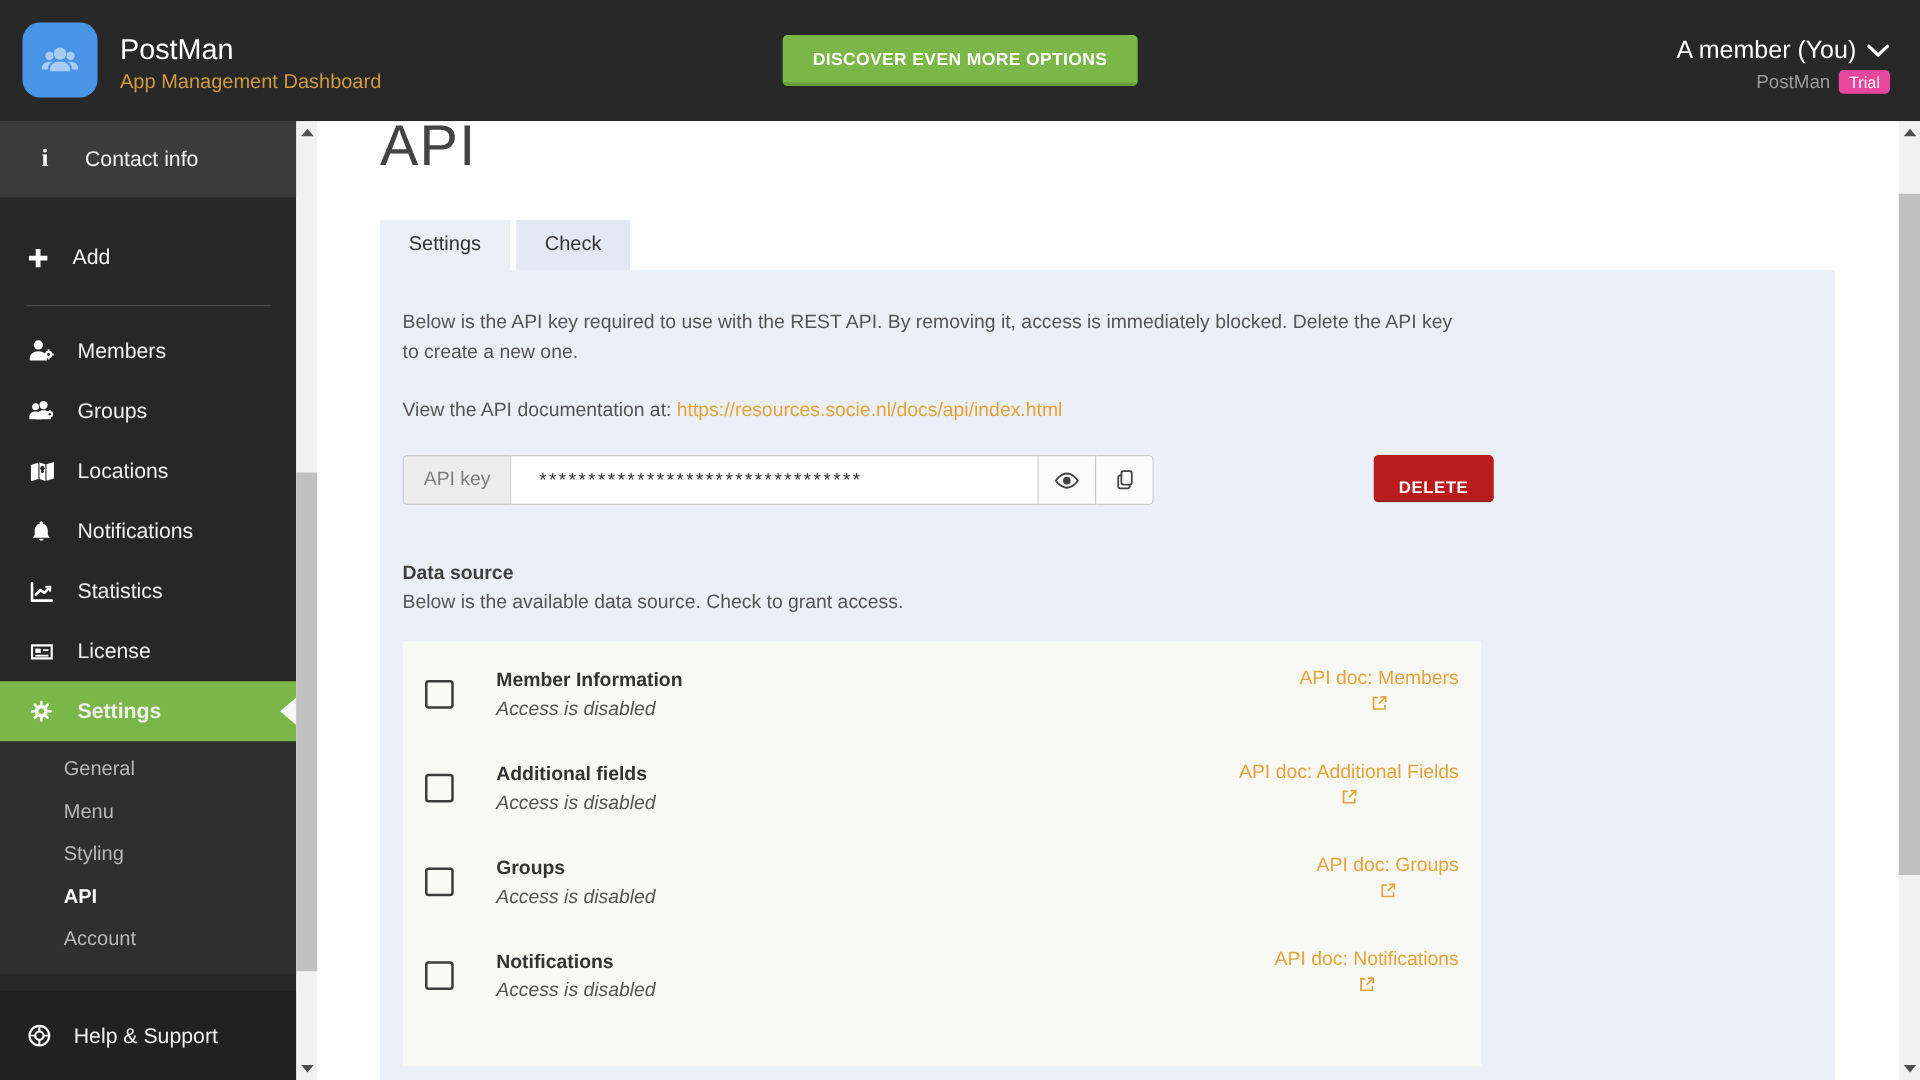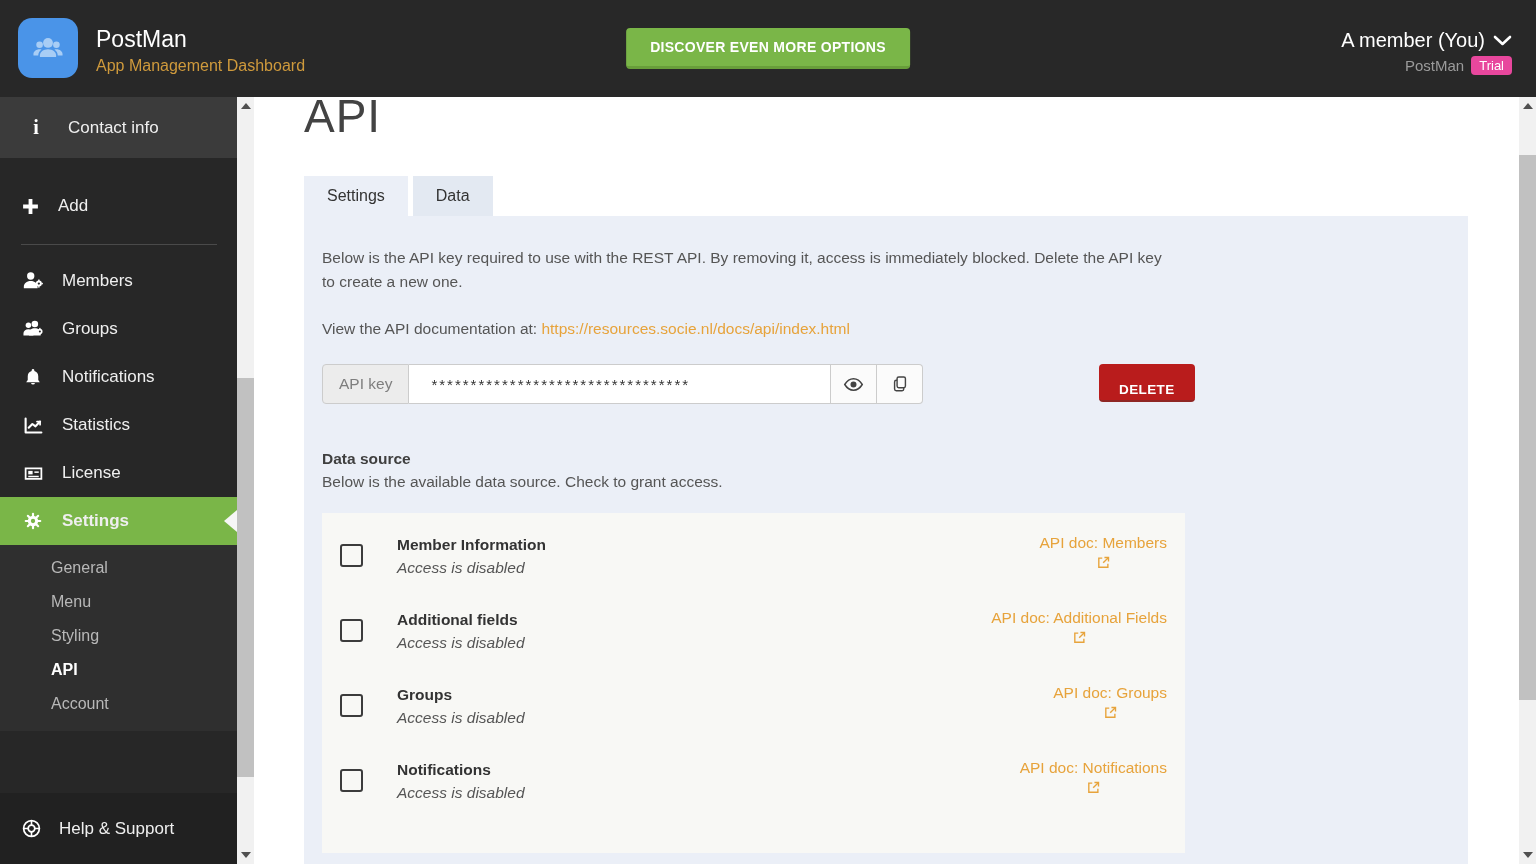--- a/index.html
+++ b/index.html
@@ -176,20 +176,30 @@
           <circle cx="19.5" cy="14.6" r="2.9"></circle>
           <rect x="18.8" y="10.8" width="1.4" height="1.4"></rect>
             <rect x="18.8" y="17" width="1.4" height="1.4"></rect>
           <circle cx="19.5" cy="14.6" r="1.1" fill="#272727"></circle>
         </svg>
       </span>
       <span>Groups</span>
     </div>
     <div class="nav-item">
       <span class="nicon">
+        <svg viewBox="0 0 24 24" width="21" height="21" fill="#fff">
+          <path d="M8.8 3.5L2 5.6v15l6.8-2.1zM9.8 3.4l5.4 1.7v15.2l-5.4-1.7zM16.2 5.1L23 3v15l-6.8 2.1z"></path>
+          <circle cx="12.5" cy="8.6" r="2" fill="#272727"></circle>
+          <path d="M12.5 8l1.6 4-1.6 1.2L10.9 12z" fill="#272727"></path>
+        </svg>
+      </span>
+      <span>Locations</span>
+    </div>
+    <div class="nav-item">
+      <span class="nicon">
         <svg viewBox="0 0 24 24" width="20" height="20" fill="#fff">
           <path d="M12 2.4c.9 0 1.6.7 1.6 1.6v.9c2.7.7 4.7 3.1 4.7 6.1v4.6l1.9 2.6H3.8l1.9-2.6V11c0-3 2-5.4 4.7-6.1V4c0-.9.7-1.6 1.6-1.6z"></path>
           <path d="M9.6 19.3a2.5 2.5 0 0 0 4.8 0z"></path>
         </svg>
       </span>
       <span>Notifications</span>
     </div>
     <div class="nav-item">
       <span class="nicon">
         <svg viewBox="0 0 24 24" width="21" height="21" fill="none" stroke="#fff" stroke-width="2.4" stroke-linecap="round" stroke-linejoin="round">
@@ -251,21 +261,21 @@
   <div class="sb-arrow up"></div>
   <div class="sb-thumb"></div>
   <div class="sb-arrow down"></div>
 </div>
 
 <div class="main">
   <h1 class="page-title">API</h1>
 
   <div class="tabs">
     <div class="tab active">Settings</div>
-    <div class="tab">Data</div>
+    <div class="tab">Check</div>
   </div>
 
   <div class="panel">
     <p class="desc">Below is the API key required to use with the REST API. By removing it, access is immediately blocked. Delete the API key to create a new one.</p>
     <p class="doc-line"><span>View the API documentation at: </span><a class="link">https://resources.socie.nl/docs/api/index.html</a></p>
 
     <div class="key-row">
       <div class="input-group">
         <span class="addon-label">API key</span>
         <input class="key-input" type="text" readonly="" value="*********************************" style="">

